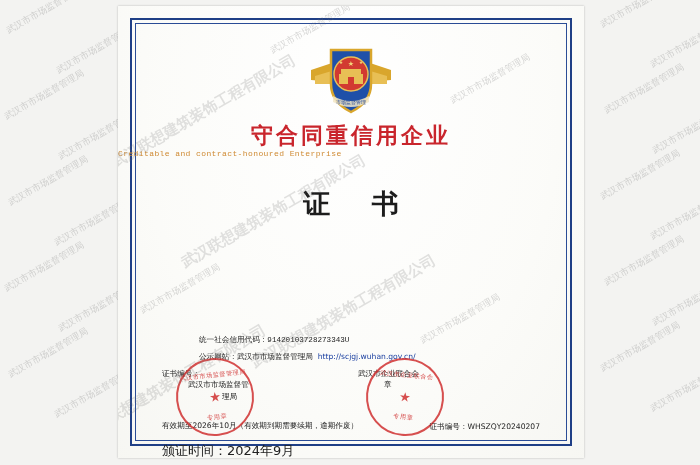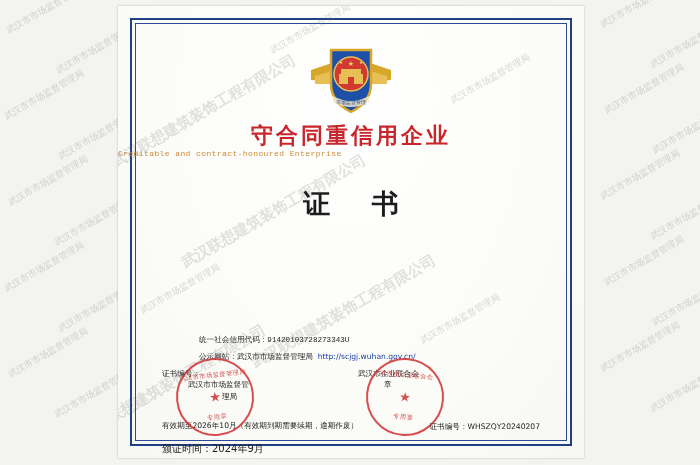--- a/index.html
+++ b/index.html
@@ -167,21 +167,21 @@
     white-space: nowrap;
   }
   .org-right .l2 { margin-left: 26px; }
   .valid-row {
     margin-top: 12px;
     font-size: 7.6px;
     white-space: nowrap;
   }
   .issue-date-row {
     margin-top: 10px;
-    font-size: 10px;
+    font-size: 13px;
     white-space: nowrap;
   }
 
   
   .seal {
     position: absolute;
     width: 74px;
     height: 74px;
     border: 2px solid #cf2a2a;
     border-radius: 50%;

